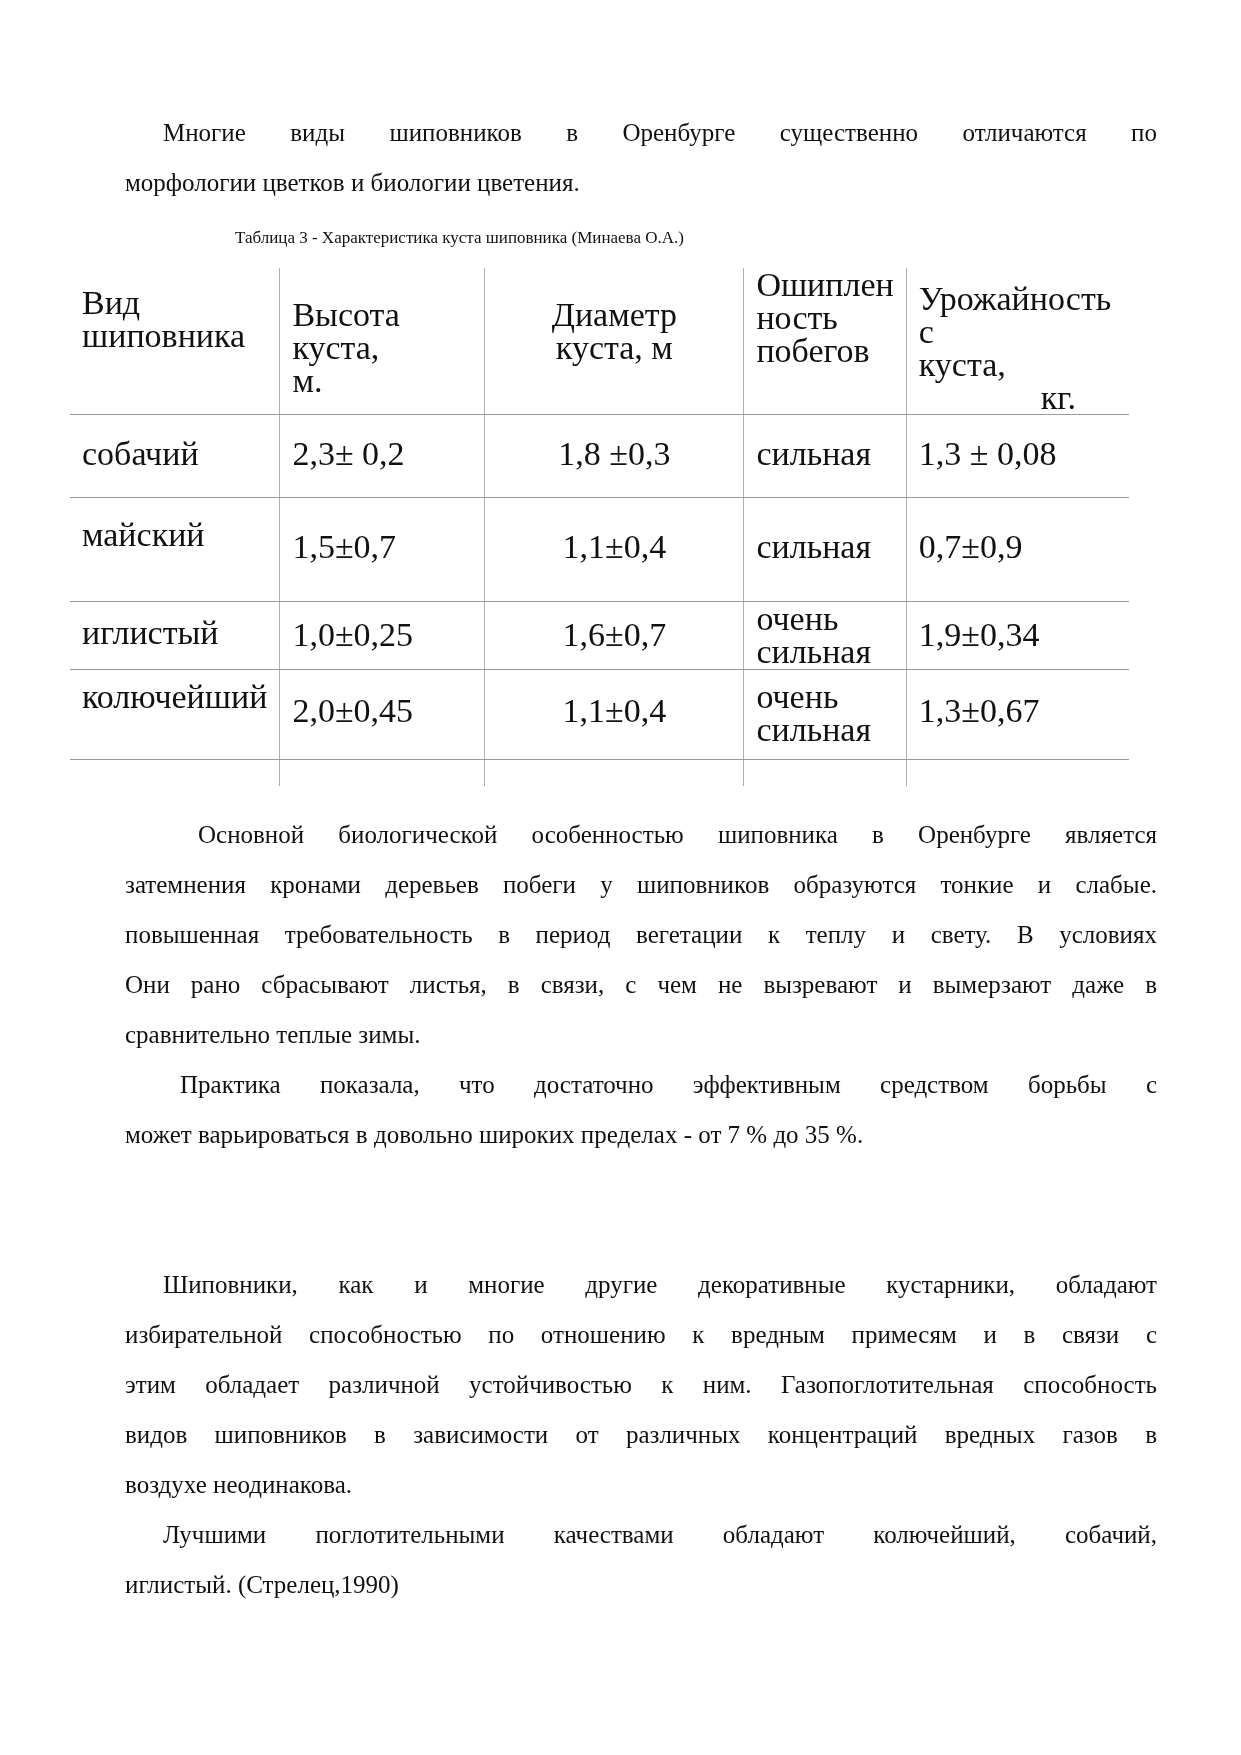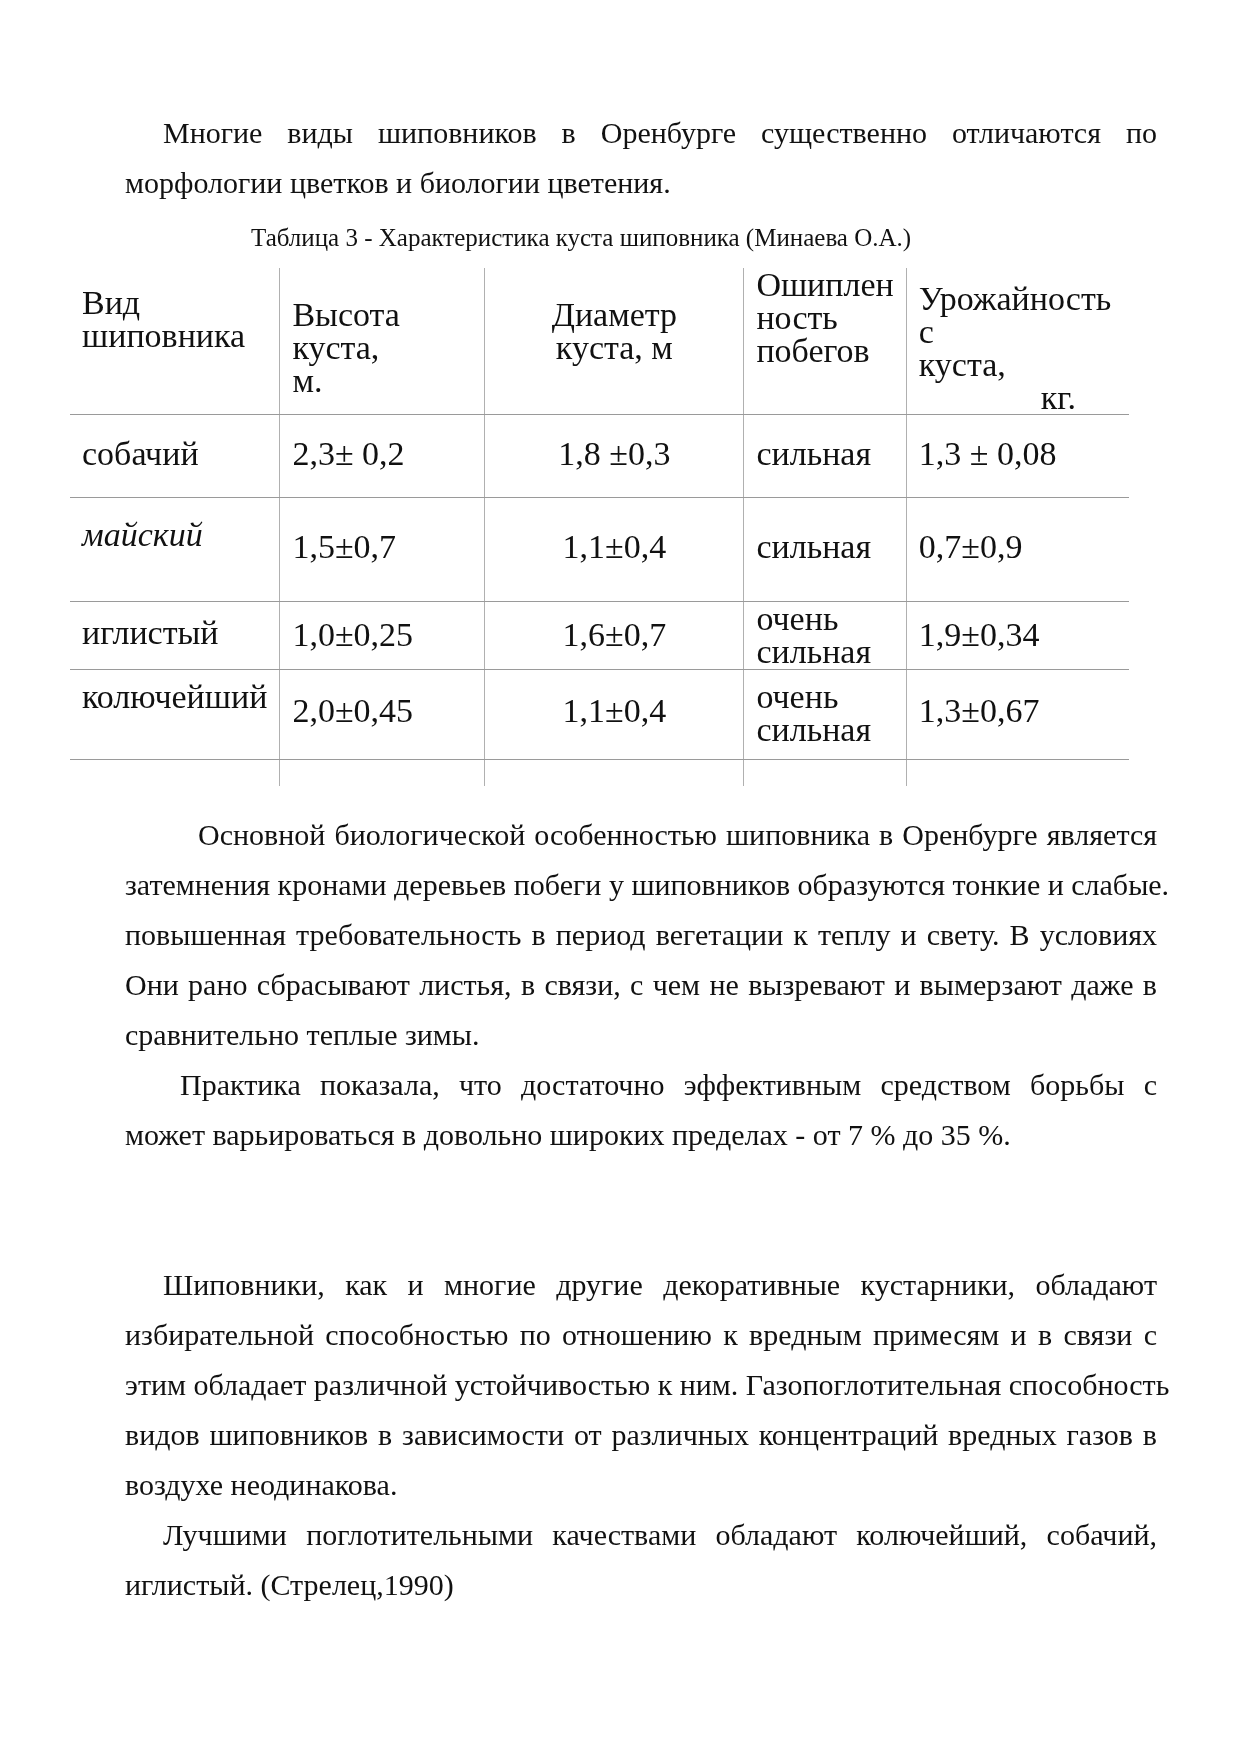--- a/index.html
+++ b/index.html
@@ -4,28 +4,28 @@
 <style>
   html, body { margin: 0; padding: 0; background: #ffffff; }
   body {
     width: 1241px; height: 1755px; position: relative; overflow: hidden;
     font-family: "Liberation Serif", "DejaVu Serif", serif;
     color: #111111;
   }
   .page { position: absolute; left: 0; top: 0; width: 1241px; height: 1755px; }
   .para {
     position: absolute; left: 125px; width: 1032px;
-    font-size: 30px; line-height: 50px;
+    font-size: 25px; line-height: 50px;
     text-align: justify; margin: 0;
   }
   .para .line { display: block; text-align: justify; text-align-last: justify; white-space: nowrap; }
   .para .line.last { text-align-last: left; }
   .caption {
-    position: absolute; left: 251px; top: 218px;
-    font-size: 25px; line-height: 40px; white-space: nowrap;
+    position: absolute; left: 235px; top: 218px;
+    font-size: 17px; line-height: 40px; white-space: nowrap;
   }
   table.grid {
     position: absolute; left: 70px; top: 268px;
     border-collapse: collapse; font-size: 34px; line-height: 33px;
   }
   table.grid td {
     border-left: 1.5px solid #b0b0b0;
     border-bottom: 1.5px solid #9a9a9a;
     vertical-align: top; padding: 0 12px;
   }
@@ -82,21 +82,21 @@
 
     <tr style="height:83px;">
       <td style="padding-top:22px;">собачий</td>
       <td class="num" style="padding-top:22px;padding-right:16px;">2,3± 0,2</td>
       <td class="center" style="padding-top:22px;">1,8 ±0,3</td>
       <td style="padding-top:22px;">сильная</td>
       <td class="num" style="padding-top:22px;padding-right:16px;">1,3 ± 0,08</td>
     </tr>
 
     <tr style="height:104px;">
-      <td style="padding-top:20px;font-style:italic;">майский</td>
+      <td style="padding-top:20px;">майский</td>
       <td class="num" style="padding-top:32px;padding-right:16px;">1,5±0,7</td>
       <td class="center" style="padding-top:32px;">1,1±0,4</td>
       <td style="padding-top:32px;">сильная</td>
       <td class="num" style="padding-top:32px;padding-right:30px;">0,7±0,9</td>
     </tr>
 
     <tr style="height:68px;">
       <td style="padding-top:14px;">иглистый</td>
       <td class="num" style="padding-top:16px;padding-right:16px;">1,0±0,25</td>
       <td class="center" style="padding-top:16px;">1,6±0,7</td>

